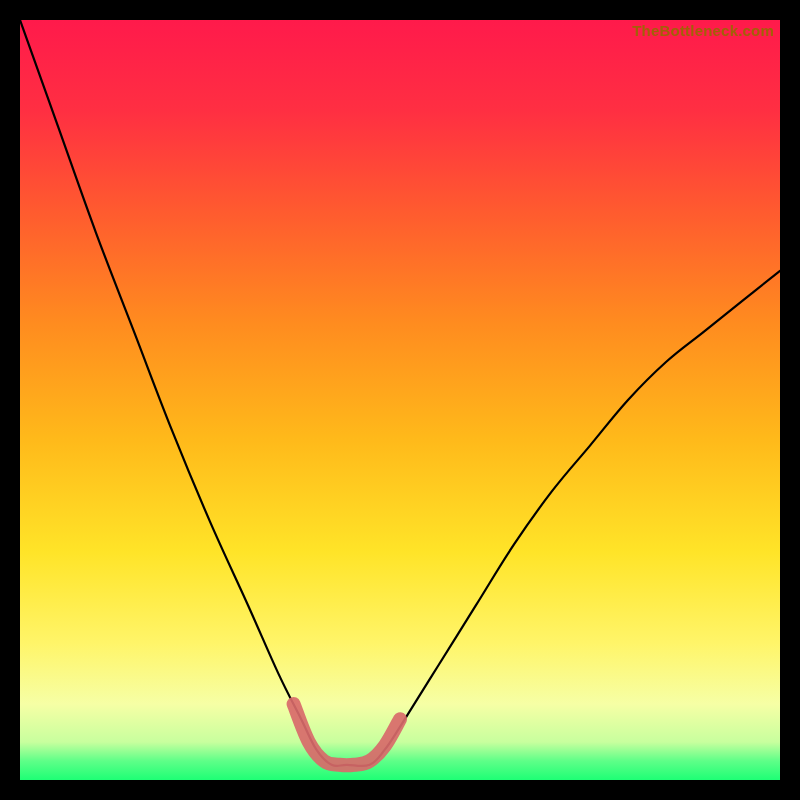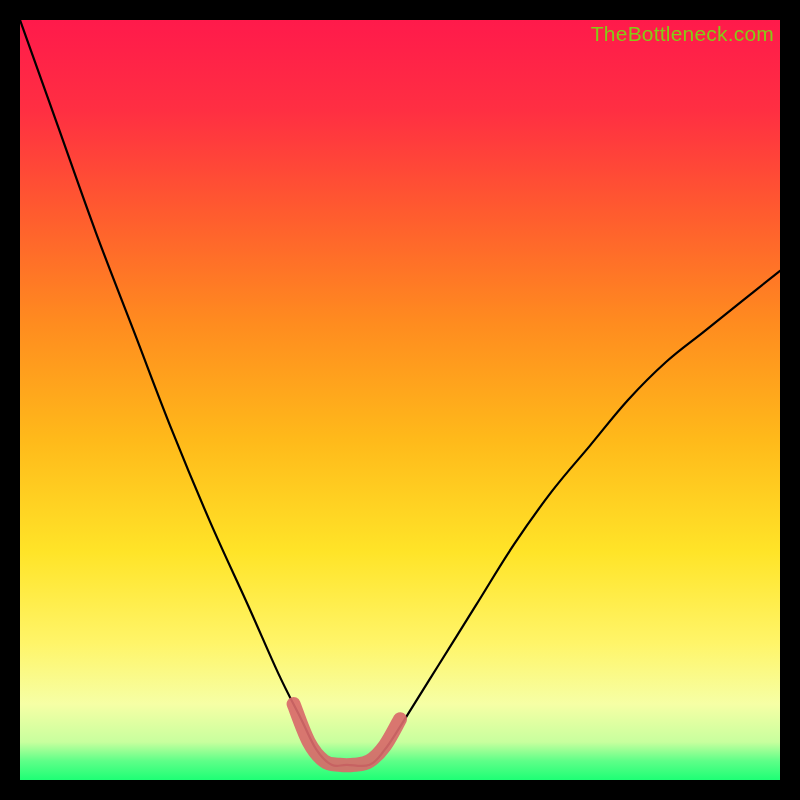--- a/index.html
+++ b/index.html
@@ -23,23 +23,23 @@
     position: absolute;
     left: 0;
     top: 0;
     width: 760px;
     height: 760px;
   }
   .watermark {
     position: absolute;
     top: 2px;
     right: 6px;
-    color: #84cc16;
-    font-size: 21px;
-    font-weight: 400;
+    color: #a16207;
+    font-size: 15px;
+    font-weight: 700;
     letter-spacing: 0.2px;
     z-index: 10;
   }
   svg.plot {
     position: absolute;
     left: 0;
     top: 0;
     width: 760px;
     height: 760px;
   }

